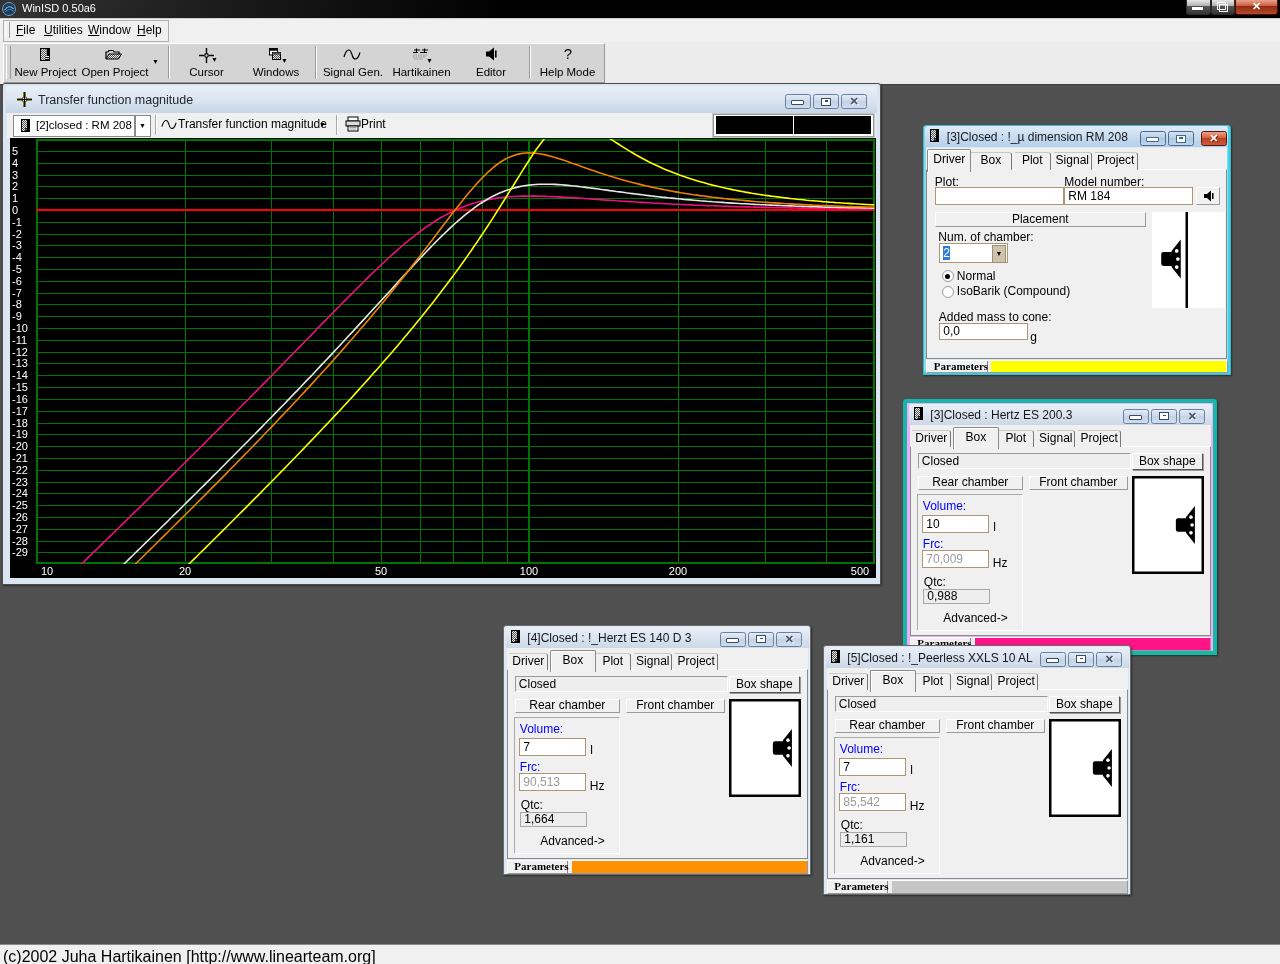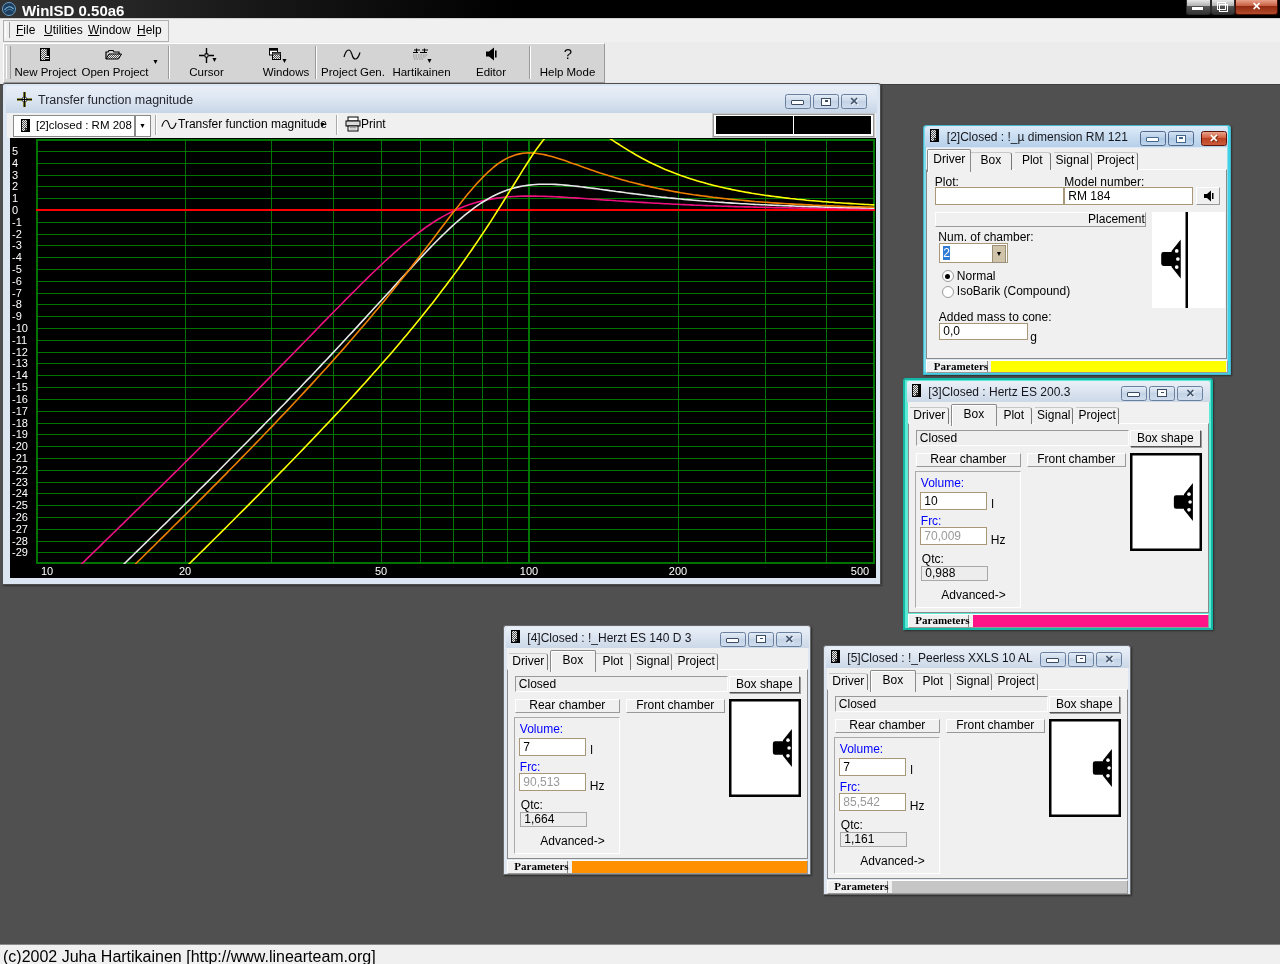--- a/index.html
+++ b/index.html
@@ -18,21 +18,21 @@
 </pattern>
     </defs>
   </svg>
 <div style="position:absolute;left:0;top:0;width:1280px;height:18px;background:linear-gradient(100deg,#333 0%,#1a1a1a 18%,#000 40%,#000 100%)">
 <svg style="position:absolute;left:2px;top:2px" width="14" height="14" viewBox="0 0 14 14">
       <circle cx="7" cy="7" r="6.5" fill="#1c3d5c"></circle>
       <circle cx="7" cy="7" r="6.5" fill="none" stroke="#6aa0c8" stroke-width="1"></circle>
       <path d="M2.5 8 Q7 2 11.5 7" stroke="#7ab4dc" stroke-width="1.2" fill="none"></path>
       <path d="M3 10 Q7 5 11.5 9.5" stroke="#4a80a8" stroke-width="1" fill="none"></path>
     </svg>
-<div style="position:absolute;left:22px;top:1.5px;color:#fff;font-weight:bold;font-size:15px">WinISD 0.50a6</div>
+<div style="position:absolute;left:22px;top:1.5px;color:#fff;font-weight:normal;font-size:11px">WinISD 0.50a6</div>
 
 <div style="position:absolute;left:1186px;top:0;width:23px;height:14px;background:linear-gradient(#e8e8e8,#adadad 45%,#555 46%,#333);border:1px solid #2a2a2a;border-top:none;border-radius:0 0 3px 3px">
 <div style="position:absolute;left:5px;top:7px;width:11px;height:3px;background:#fff;box-shadow:0 0 1px #000"></div>
     </div>
 <div style="position:absolute;left:1211px;top:0;width:22px;height:14px;background:linear-gradient(#e8e8e8,#adadad 45%,#555 46%,#333);border:1px solid #2a2a2a;border-top:none;border-radius:0 0 3px 3px">
 <div style="position:absolute;left:7px;top:4px;width:7px;height:6px;border:1.4px solid #fff"></div>
 <div style="position:absolute;left:5px;top:2px;width:7px;height:6px;border:1.4px solid #fff"></div>
     </div>
 <div style="position:absolute;left:1235px;top:0;width:41px;height:14px;background:linear-gradient(#eaa18c,#c4593c 45%,#922b10 46%,#b24a2c);border:1px solid #4a0d02;border-top:none;border-radius:0 0 3px 3px;color:#fff;font-weight:bold;font-size:11px;text-align:center;line-height:13px;">✕</div>
 </div>
@@ -86,22 +86,22 @@
     <div class="tbarrow" style="left:426px;top:15px">▼</div>
     <svg style="position:absolute;left:485px;top:5px" width="12" height="14" viewBox="0 0 12 14">
 <rect x="1" y="4.5" width="3" height="5" fill="#000"></rect>
       <path d="M4 4.5 L9 0.5 V13.5 L4 9.5 Z" fill="#000"></path>
       <rect x="10" y="3.5" width="1.6" height="7" fill="#000"></rect>
     </svg>
     <div style="position:absolute;left:561px;top:3px;width:14px;font-size:15px;color:#000;text-align:center">?</div>
 <div style="position:absolute;left:-14.5px;top:23.5px;width:120px;text-align:center;font-size:11.5px">New Project</div>
     <div style="position:absolute;left:55px;top:23.5px;width:120px;text-align:center;font-size:11.5px">Open Project</div>
     <div style="position:absolute;left:146.5px;top:23.5px;width:120px;text-align:center;font-size:11.5px">Cursor</div>
-    <div style="position:absolute;left:216px;top:23.5px;width:140px;text-align:center;font-size:11.5px">Windows</div>
-    <div style="position:absolute;left:293px;top:23.5px;width:120px;text-align:center;font-size:11.5px">Project Gen.</div>
+    <div style="position:absolute;left:216px;top:23.5px;width:120px;text-align:center;font-size:11.5px">Windows</div>
+    <div style="position:absolute;left:293px;top:23.5px;width:120px;text-align:center;font-size:11.5px">Signal Gen.</div>
     <div style="position:absolute;left:361.5px;top:23.5px;width:120px;text-align:center;font-size:11.5px">Hartikainen</div>
     <div style="position:absolute;left:431px;top:23.5px;width:120px;text-align:center;font-size:11.5px">Editor</div>
     <div style="position:absolute;left:507.5px;top:23.5px;width:120px;text-align:center;font-size:11.5px">Help Mode</div>
 </div>
 <div style="position:absolute;left:0;top:84px;width:1280px;height:860px;background:#505050;border-top:1px solid #3f3f3f"></div>
 <div style="position:absolute;left:2px;top:83px;width:877px;height:500px;background:#dce6f3;border:1px solid #4e4e4e;border-radius:3px 3px 0 0;box-shadow:1px 1px 2px rgba(0,0,0,0.4)">
 <div style="position:absolute;left:3px;top:2px;right:3px;height:27px;background:linear-gradient(#e9eff8,#dae4f1 55%,#c7d5e6);border-radius:2px 2px 0 0">
 <svg style="position:absolute;left:11px;top:6px" width="15" height="15" viewBox="0 0 15 15">
 <path d="M7.5 0 V15 M0 7.5 H15" stroke="#77770a" stroke-width="2.6"></path>
 <path d="M7.5 0 V15 M0 7.5 H15" stroke="#111" stroke-width="1.2"></path>
@@ -214,21 +214,21 @@
 </div>
 <div style="position:absolute;left:922.8px;top:124.7px;width:306px;height:248px;background:#dce8f4;border:1px solid #45b6cc;border-radius:3px 3px 0 0;box-shadow:inset -2.5px -2.5px 0 #3ed2e6, inset 2px 0 0 #7edcec, 1px 1px 2px rgba(0,0,0,0.45)">
 <div style="position:absolute;left:1.5px;top:1px;right:1.5px;height:20.5px;background:linear-gradient(#dcebf9,#c8dcf0 50%,#b6cfe9);border-radius:2px 2px 0 0"></div>
 <div style="position:absolute;left:0;top:0;width:306px;height:248px;font-size:12px;color:#000">
 <svg style="position:absolute;left:6.5px;top:3.5px" width="9" height="13" viewBox="0 0 9 13">
 <rect x="0" y="0" width="9" height="13" fill="#000"></rect>
 <rect x="1" y="1" width="5" height="11" fill="url(#chk)"></rect>
 <rect x="4" y="9.2" width="4" height="1.3" fill="#000"></rect>
         <rect x="4" y="11.2" width="4" height="1.2" fill="#000"></rect>
 </svg>
-<div style="position:absolute;left:23px;top:4.5px;font-size:12px;color:#16161c;white-space:nowrap">[2]Closed : !_µ dimension RM 121</div>
+<div style="position:absolute;left:23px;top:4.5px;font-size:12px;color:#16161c;white-space:nowrap">[3]Closed : !_µ dimension RM 208</div>
 <div style="position:absolute;left:216px;top:5.5px;width:24px;height:13px;background:linear-gradient(#d3e2f2,#b8cfe8 46%,#abc7e3 46%,#c0d5ec);border:1px solid #51688a;border-radius:2.5px">
 <div style="position:absolute;left:5px;top:5px;width:11px;height:3px;background:#fff;border:1px solid #44688c;border-radius:1px"></div>
       </div>
 <div style="position:absolute;left:244px;top:5.5px;width:24px;height:13px;background:linear-gradient(#d3e2f2,#b8cfe8 46%,#abc7e3 46%,#c0d5ec);border:1px solid #51688a;border-radius:2.5px">
 <div style="position:absolute;left:7px;top:2.5px;width:8px;height:6px;background:#fff;border:1.5px solid #44688c"></div>
 <div style="position:absolute;left:10.5px;top:5px;width:3.5px;height:1.8px;background:#44688c"></div>
       </div>
 <div style="position:absolute;left:277px;top:5.5px;width:24px;height:13px;background:linear-gradient(#e8a38c,#d2603f 45%,#bb3f1e 45%,#cb5c3e);border:1px solid #5e1508;border-radius:2.5px;color:#fff;font-weight:bold;font-size:11px;text-align:center;line-height:12px;text-shadow:1px 1px 0 #7a2a10">✕</div>
 <div style="position:absolute;left:2.5px;top:22px;width:301px;height:21px;background:#f0f0f0"></div>
 <div style="position:absolute;left:2.5px;top:43px;width:299px;height:188px;background:#f0f0f0;border:1px solid #8a8a8a;border-top-color:#fff"></div>
@@ -241,21 +241,21 @@
 <div style="position:absolute;left:11px;top:49px">Plot:</div>
 <div class="inp" style="left:11px;top:61.5px;width:124px"></div>
 <div style="position:absolute;left:140.5px;top:49px">Model number:</div>
 <div class="inp" style="left:140.5px;top:61.5px;width:124px">RM 184</div>
 <div style="position:absolute;left:272.5px;top:61.5px;width:22px;height:16px;background:#f0f0f0;border:1px solid #999;border-top-color:#fff;border-left-color:#fff">
 <svg width="22" height="16" viewBox="0 0 22 16">
           <path d="M7 6h3v4H7z" fill="#000"></path>
           <path d="M10 6 L14 2.5 L14 13.5 L10 10z" fill="#000"></path>
           <rect x="15" y="5" width="1.5" height="6" fill="#000"></rect>
         </svg></div>
-<div style="position:absolute;left:11px;top:86.5px;width:209px;height:12.5px;background:#f0f0f0;border:1px solid #999;border-top-color:#fff;border-left-color:#fff;text-align:right;line-height:13px">Placement</div>
+<div style="position:absolute;left:11px;top:86.5px;width:209px;height:12.5px;background:#f0f0f0;border:1px solid #999;border-top-color:#fff;border-left-color:#fff;text-align:center;line-height:13px">Placement</div>
 <div style="position:absolute;left:14.5px;top:104.5px">Num. of chamber:</div>
 <div class="inp" style="left:15.5px;top:117.5px;width:64px;height:18px;line-height:18px"><span style="background:#2e7cd6;color:#fff">2</span>
 <div style="position:absolute;right:1px;top:1px;width:12.5px;height:16px;background:#cfc4aa;border:1px solid #9a8f78;font-size:7px;text-align:center;line-height:15px;color:#000">▼</div></div>
 <div style="position:absolute;left:18px;top:144.5px;width:10px;height:10px;border-radius:50%;background:#fff;border:1px solid #9a9a9a"></div>
 <div style="position:absolute;left:21.5px;top:148px;width:5px;height:5px;border-radius:50%;background:#000"></div>
 <div style="position:absolute;left:33px;top:143.5px">Normal</div>
 <div style="position:absolute;left:18px;top:160px;width:10px;height:10px;border-radius:50%;background:#fff;border:1px solid #9a9a9a"></div>
 <div style="position:absolute;left:33px;top:158.5px">IsoBarik (Compound)</div>
 <div style="position:absolute;left:15px;top:184px">Added mass to cone:</div>
 <div class="inp" style="left:15.5px;top:197.5px;width:84px;height:15px;line-height:15px">0,0</div>
@@ -267,21 +267,21 @@
         <circle cx="24.725" cy="38.95" r="1.8399999999999999" fill="#fff"></circle>
         <circle cx="25.875" cy="47" r="1.8399999999999999" fill="#fff"></circle>
         <circle cx="24.725" cy="55.05" r="1.8399999999999999" fill="#fff"></circle>
 </svg>
 <div style="position:absolute;left:2.5px;top:234px;width:299.5px;height:11.5px;background:#f0f0f0;border:1px solid #fff;border-right-color:#9a9a9a;border-bottom-color:#9a9a9a">
 <div style="position:absolute;left:2.5px;top:0px;width:53px;height:11.5px;background:#f0f0f0;border-right:1.5px solid #888;font-family:'Liberation Serif',serif;font-weight:bold;font-size:11px;line-height:11.5px;padding-left:4px">Parameters</div>
 <div style="position:absolute;left:64px;top:0px;right:0.5px;height:11.5px;background:#ffff00"></div>
 </div>
 </div>
 </div>
-<div style="position:absolute;left:903.3px;top:378px;width:306px;height:248px;background:#5eead4;border:2px solid #14b8a6;border-radius:3px 3px 0 0;box-shadow:1px 1px 2px rgba(0,0,0,0.45)">
+<div style="position:absolute;left:903.3px;top:399px;width:306px;height:248px;background:#f0abfc;border:4px solid #14b8a6;border-radius:3px 3px 0 0;box-shadow:1px 1px 2px rgba(0,0,0,0.45)">
 <div style="position:absolute;left:1.5px;top:1px;right:1.5px;height:20.5px;background:linear-gradient(#eaf0f8,#dbe4f0 50%,#ccd8e7);border-radius:2px 2px 0 0"></div>
 <div style="position:absolute;left:0;top:0;width:306px;height:248px;font-size:12px;color:#000">
 <svg style="position:absolute;left:6.5px;top:3.5px" width="9" height="13" viewBox="0 0 9 13">
 <rect x="0" y="0" width="9" height="13" fill="#000"></rect>
 <rect x="1" y="1" width="5" height="11" fill="url(#chk)"></rect>
 <rect x="4" y="9.2" width="4" height="1.3" fill="#000"></rect>
         <rect x="4" y="11.2" width="4" height="1.2" fill="#000"></rect>
 </svg>
 <div style="position:absolute;left:23px;top:4.5px;font-size:12px;color:#16161c;white-space:nowrap">[3]Closed : Hertz ES 200.3</div>
 <div style="position:absolute;left:216px;top:5.5px;width:24px;height:13px;background:linear-gradient(#e2ebf5,#ccd9ea 46%,#c2d2e5 46%,#cfdcee);border:1px solid #69809e;border-radius:2.5px">

